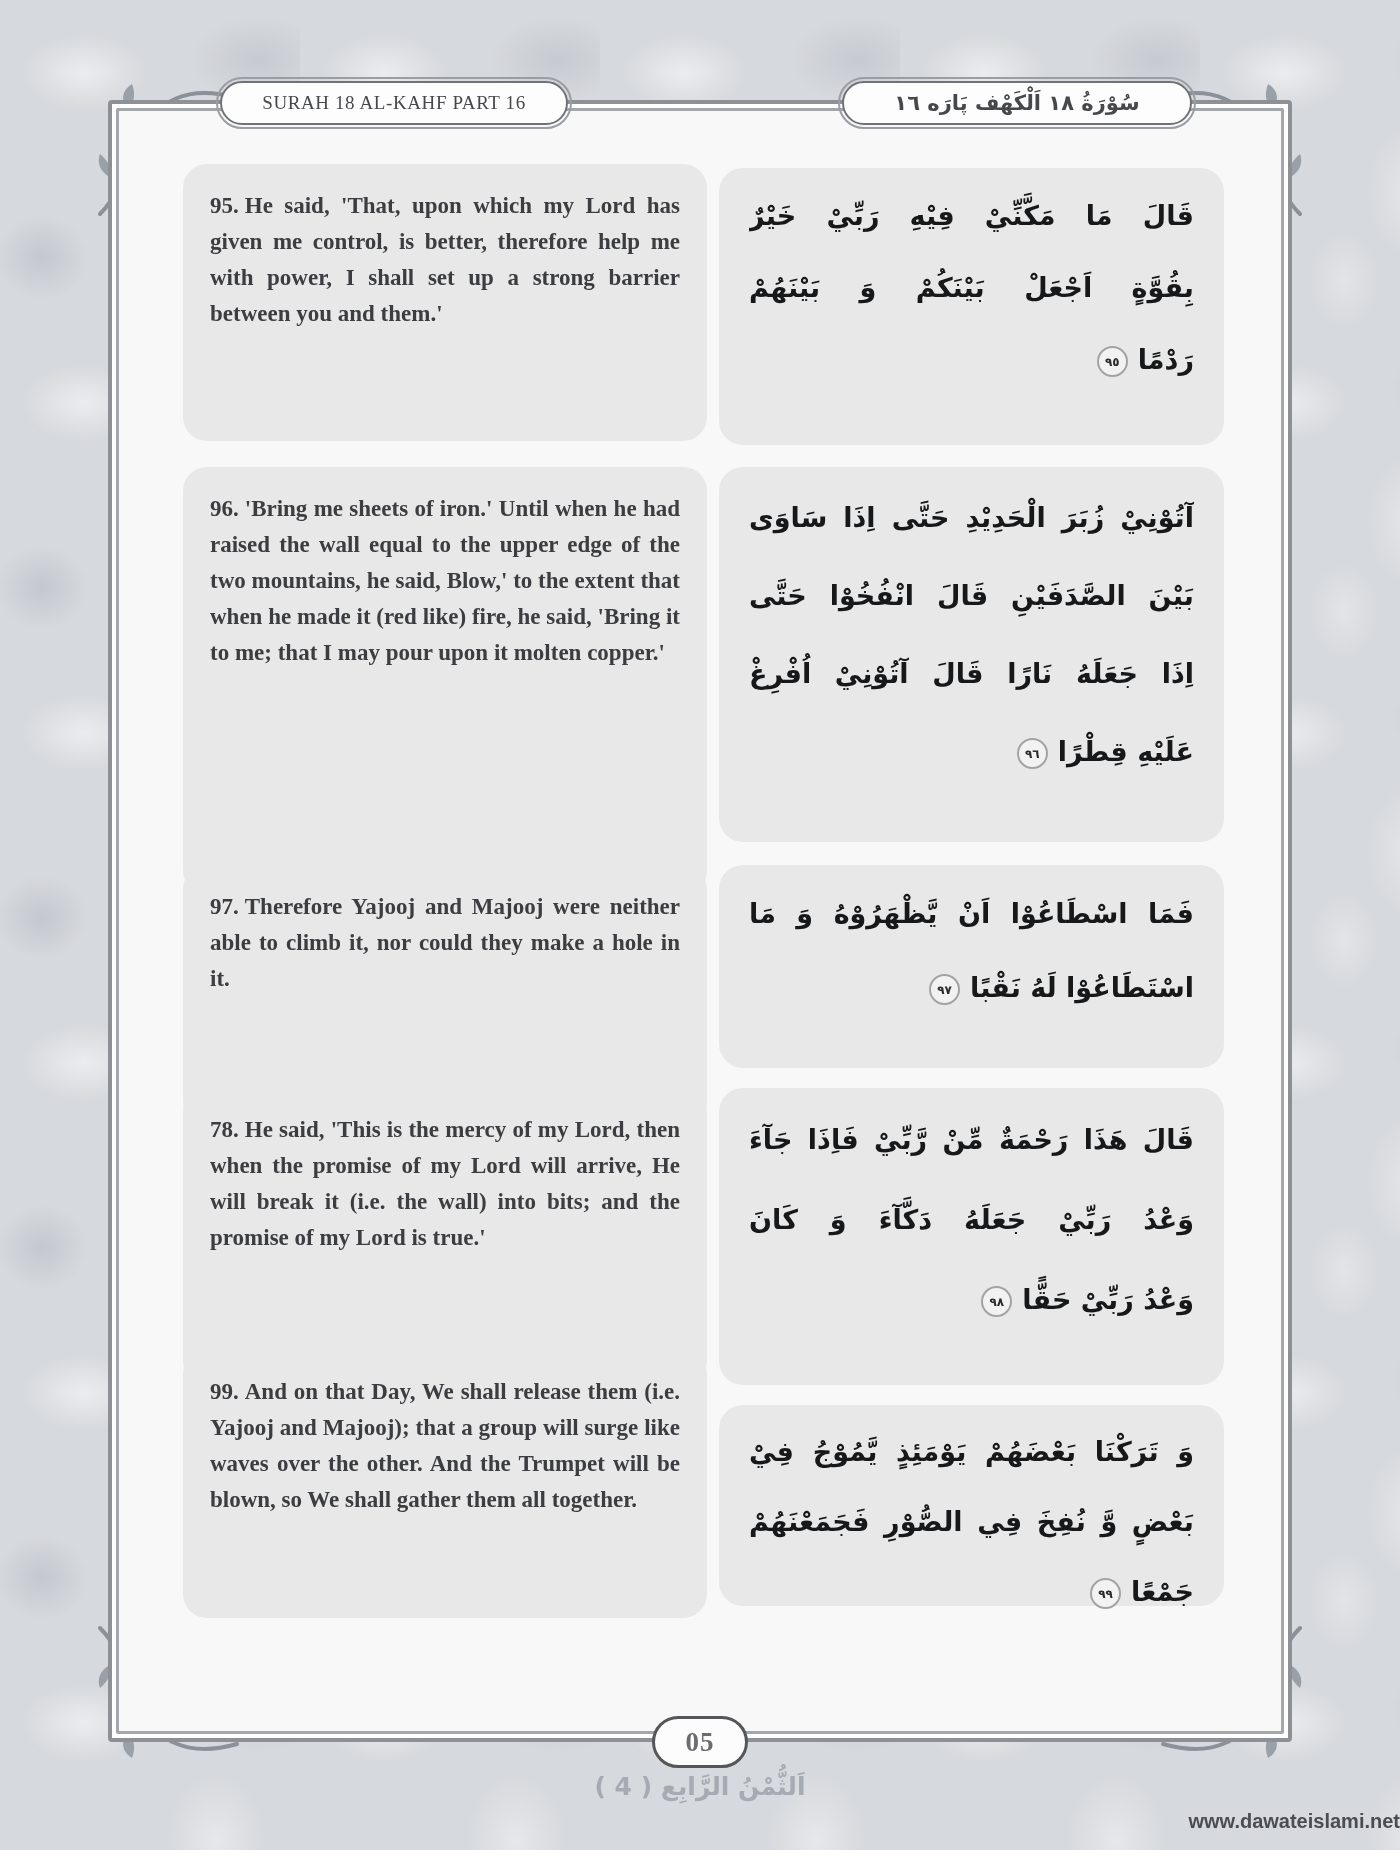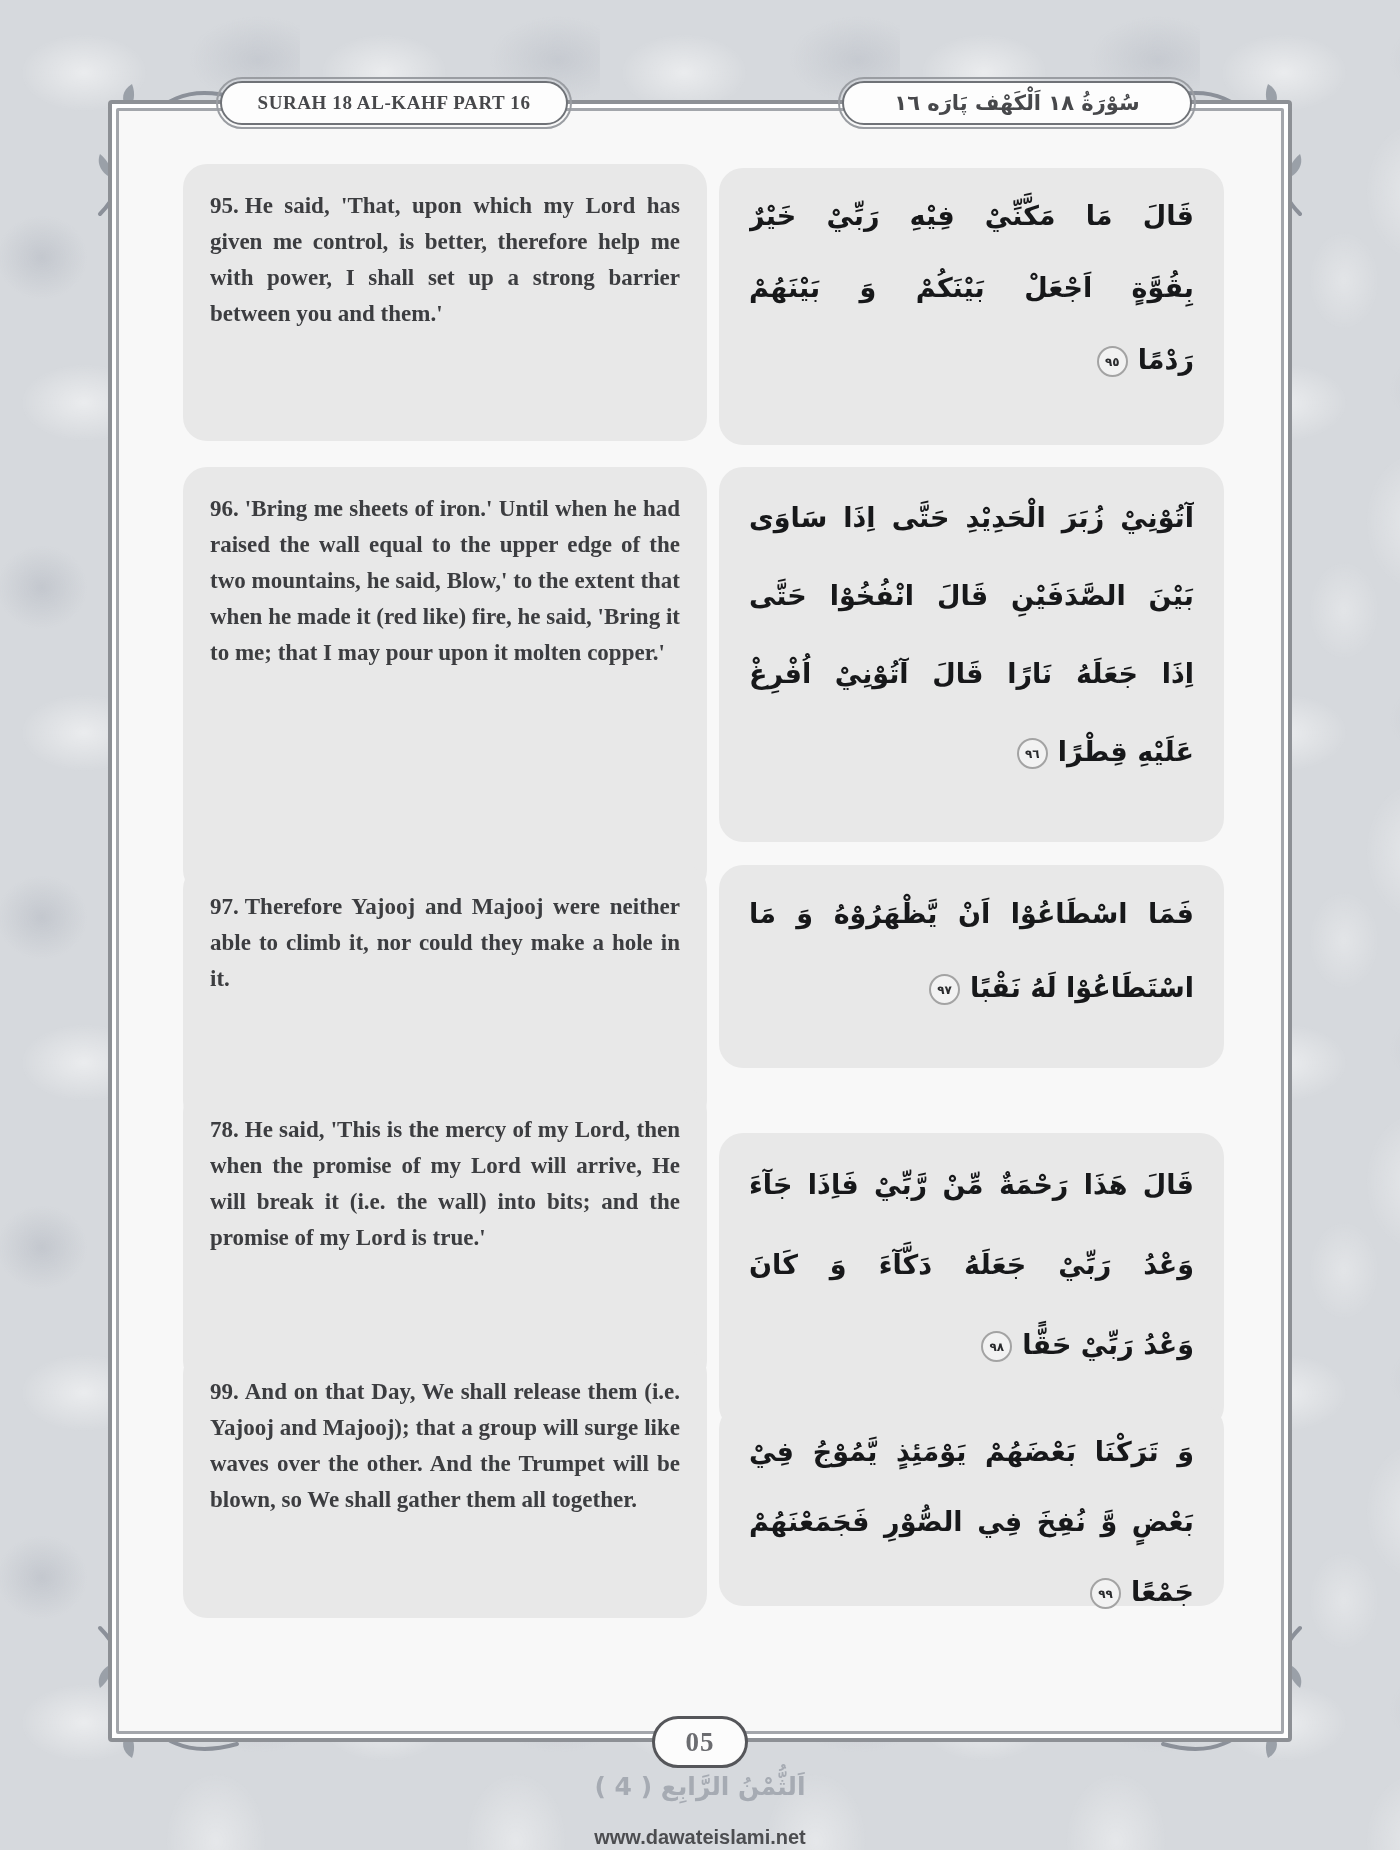--- a/index.html
+++ b/index.html
@@ -26,21 +26,21 @@
   }
   
   .pill{
     position:absolute;height:44px;background:#fdfdfd;
     border:2px solid #6f7277;outline:2px solid #9a9da2;outline-offset:2px;
     border-radius:22px;box-sizing:border-box;
     display:flex;align-items:center;justify-content:center;
   }
   .pill-en{left:220px;top:81px;width:348px;}
   .pill-ar{left:842px;top:81px;width:350px;}
-  .pill-en .txt{font-weight:bold;font-size:19px;letter-spacing:.6px;color:#47484b;}
+  .pill-en .txt{font-weight:normal;font-size:19px;letter-spacing:.6px;color:#47484b;}
   .pill-ar .txt{font-family:"DejaVu Sans",sans-serif;font-weight:bold;font-size:21px;color:#47484b;direction:rtl;}
   
   .block{position:absolute;background:#e8e8e8;border-radius:24px;box-sizing:border-box;}
   .en-block{left:183px;width:524px;padding:24px 27px 10px 27px;}
   .ar-block{left:719px;width:505px;padding:12px 30px 6px 30px;direction:rtl;}
   .en-text{
     font-size:23px;line-height:36px;font-weight:bold;color:#3c3d40;
     text-align:justify;
   }
   .en-text .v-num{margin-right:6px;}
@@ -66,22 +66,22 @@
     position:absolute;left:652px;top:1716px;width:96px;height:52px;
     background:#fcfcfc;border:3px solid #55565a;border-radius:26px;box-sizing:border-box;
     display:flex;align-items:center;justify-content:center;
     font-weight:bold;font-size:27px;color:#6b6c70;letter-spacing:1px;
   }
   .footer-ar{
     position:absolute;left:0;top:1772px;width:1400px;text-align:center;
     font-family:"DejaVu Sans",sans-serif;font-weight:bold;font-size:25px;color:#a6abb3;direction:rtl;
   }
   .footer-url{
-    position:absolute;left:0;top:1810px;width:1400px;text-align:center;
-    font-family:"Liberation Sans",sans-serif;font-weight:bold;font-size:20px;color:#4c4d50;margin-top:16px;
+    position:absolute;left:0;top:1810px;width:1400px;text-align:right;
+    font-family:"Liberation Sans",sans-serif;font-weight:bold;font-size:20px;color:#4c4d50;
   }
   
   .flourish{position:absolute;width:150px;height:150px;}
   .fl-tl{left:92px;top:70px;}
   .fl-tr{left:1158px;top:70px;transform:scaleX(-1);}
   .fl-bl{left:92px;top:1622px;transform:scaleY(-1);}
   .fl-br{left:1158px;top:1622px;transform:scale(-1,-1);}
 </style>
 </head>
 <body>
@@ -147,21 +147,21 @@
     <p class="en-text" style="margin:0;"><span class="v-num">97.</span><span>Therefore Yajooj and Majooj were neither able to climb it, nor could they make a hole in it.</span></p>
   </div>
   <div class="block ar-block r3" style="top:865px;height:203px;">
       <div class="ar-line">فَمَا اسْطَاعُوْا اَنْ يَّظْهَرُوْهُ وَ مَا</div>
       <div class="ar-line ar-last">اسْتَطَاعُوْا لَهُ نَقْبًا<span class="ayah-marker">٩٧</span></div>
     </div>
 
   <div class="block en-block r4" style="top:1088px;height:297px;">
     <p class="en-text" style="margin:0;"><span class="v-num">78.</span><span>He said, 'This is the mercy of my Lord, then when the promise of my Lord will arrive, He will break it (i.e. the wall) into bits; and the promise of my Lord is true.'</span></p>
   </div>
-  <div class="block ar-block r4" style="top:1088px;height:297px;margin-top:45px;">
+  <div class="block ar-block r4" style="top:1088px;height:297px;">
       <div class="ar-line">قَالَ هَذَا رَحْمَةٌ مِّنْ رَّبِّيْ فَاِذَا جَآءَ</div>
       <div class="ar-line">وَعْدُ رَبِّيْ جَعَلَهُ دَكَّآءَ وَ كَانَ</div>
       <div class="ar-line ar-last">وَعْدُ رَبِّيْ حَقًّا<span class="ayah-marker">٩٨</span></div>
     </div>
 
   <div class="block en-block r5" style="top:1350px;height:268px;">
     <p class="en-text" style="margin:0;"><span class="v-num">99.</span><span>And on that Day, We shall release them (i.e. Yajooj and Majooj); that a group will surge like waves over the other. And the Trumpet will be blown, so We shall gather them all together.</span></p>
   </div>
   <div class="block ar-block r5" style="top:1405px;height:201px;">
       <div class="ar-line">وَ تَرَكْنَا بَعْضَهُمْ يَوْمَئِذٍ يَّمُوْجُ فِيْ</div>

